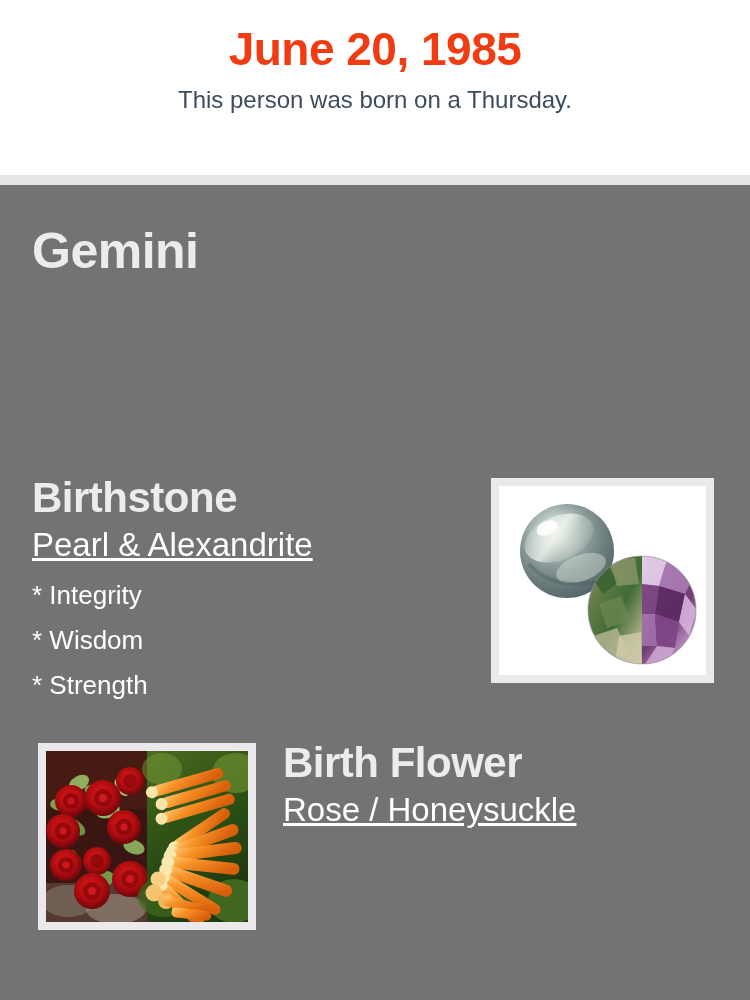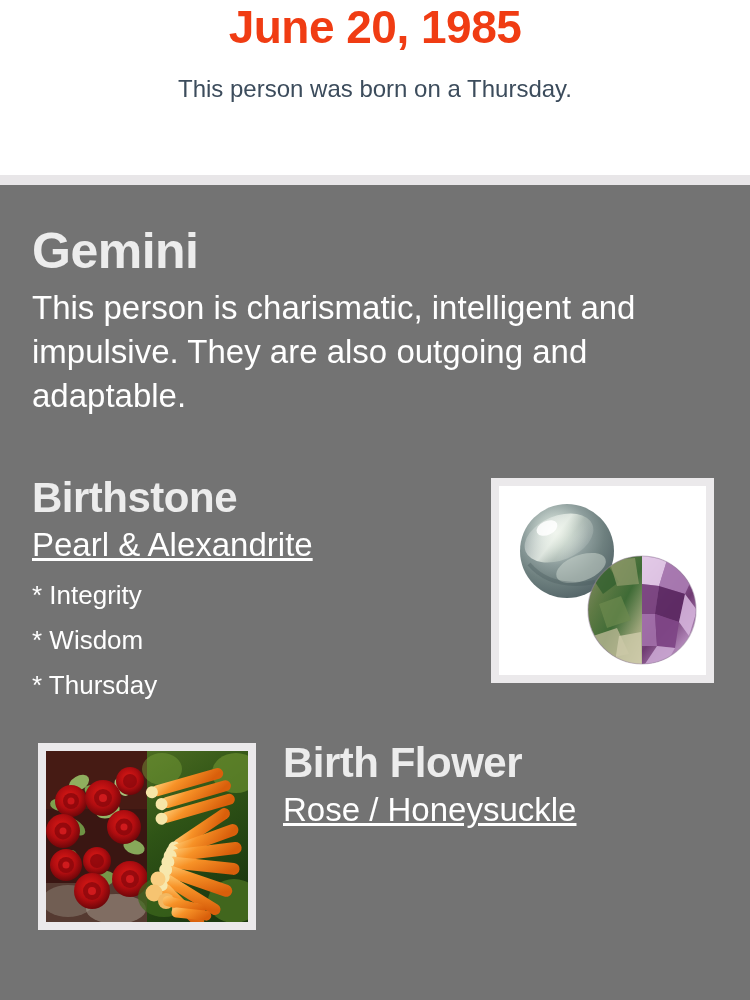--- a/index.html
+++ b/index.html
@@ -15,20 +15,21 @@
     position: relative;
   }
 
   
   #header {
     width: 750px;
     height: 175px;
     background: #ffffff;
     text-align: center;
     box-sizing: border-box;
+    padding-top: 22px;
     position: relative;
   }
   #date-title {
     font-size: 46px;
     font-weight: bold;
     color: #f03c13;
     line-height: 54px;
     letter-spacing: -0.5px;
     white-space: nowrap;
   }
@@ -36,21 +37,21 @@
     font-size: 28px;
     color: #141414;
     line-height: 36px;
     margin-top: 3px;
     white-space: nowrap;
   }
   #weekday-line {
     font-size: 24px;
     color: #3c4c5c;
     line-height: 32px;
-    margin-top: 19px;
+    margin-top: 8px;
     white-space: nowrap;
   }
   #header-divider {
     position: absolute;
     left: 0;
     top: 175px;
     width: 750px;
     height: 10px;
     background: #e8e6e8;
   }
@@ -168,30 +169,29 @@
 <div id="header">
   <div id="date-title">June 20, 1985</div>
   <div id="weekday-line">This person was born on a Thursday.</div>
 </div>
 <div id="header-divider"></div>
 
 <div id="body-panel">
 
   <div id="zodiac-block">
     <div id="zodiac-name">Gemini</div>
-    <div id="zodiac-description">This person is charismatic, intelligent and impulsive. They are also outgoing and adaptable.</div>
   </div>
 
   <div id="birthstone-block">
     <div class="section-heading">Birthstone</div>
     <div class="section-subtitle">Pearl &amp; Alexandrite</div>
     <ul class="trait-list">
       <li class="trait-item">* Integrity</li>
       <li class="trait-item">* Wisdom</li>
-      <li class="trait-item">* Thursday</li>
+      <li class="trait-item">* Strength</li>
     </ul>
   </div>
 
   <div class="photo-frame" id="birthstone-frame">
     <div id="birthstone-photo">
       <svg viewBox="0 0 207 189" width="100%" height="100%" preserveAspectRatio="none">
         <defs>
           <radialGradient id="pearlGrad" cx="38%" cy="30%" r="72%">
             <stop offset="0%" stop-color="#e9efe8"></stop>
             <stop offset="22%" stop-color="#c2cfc9"></stop>

